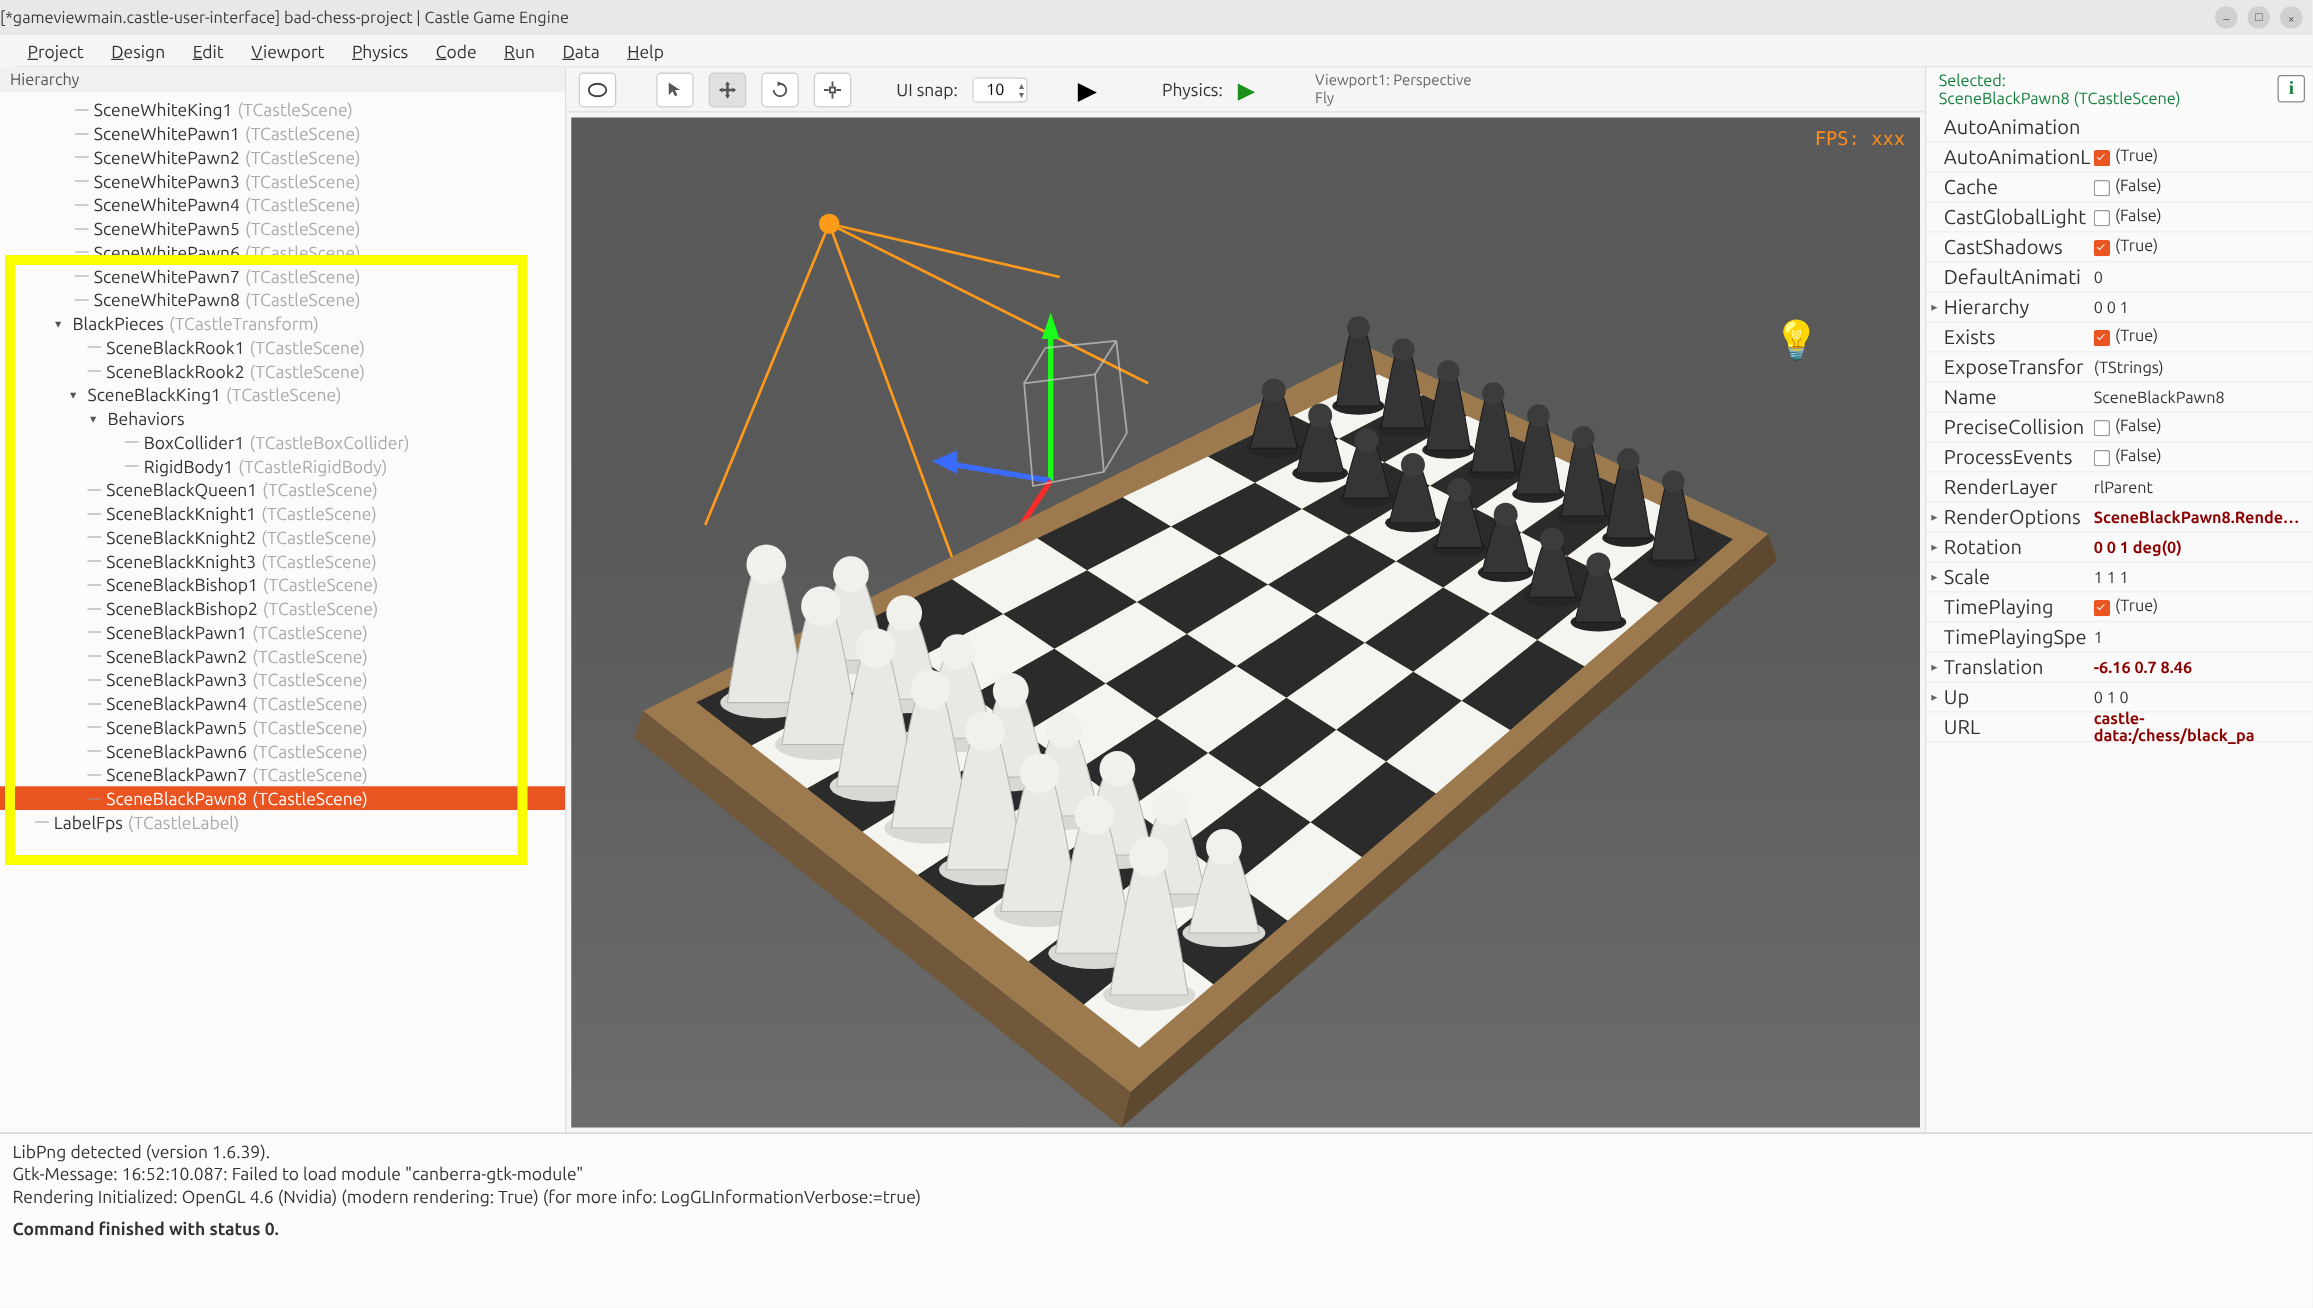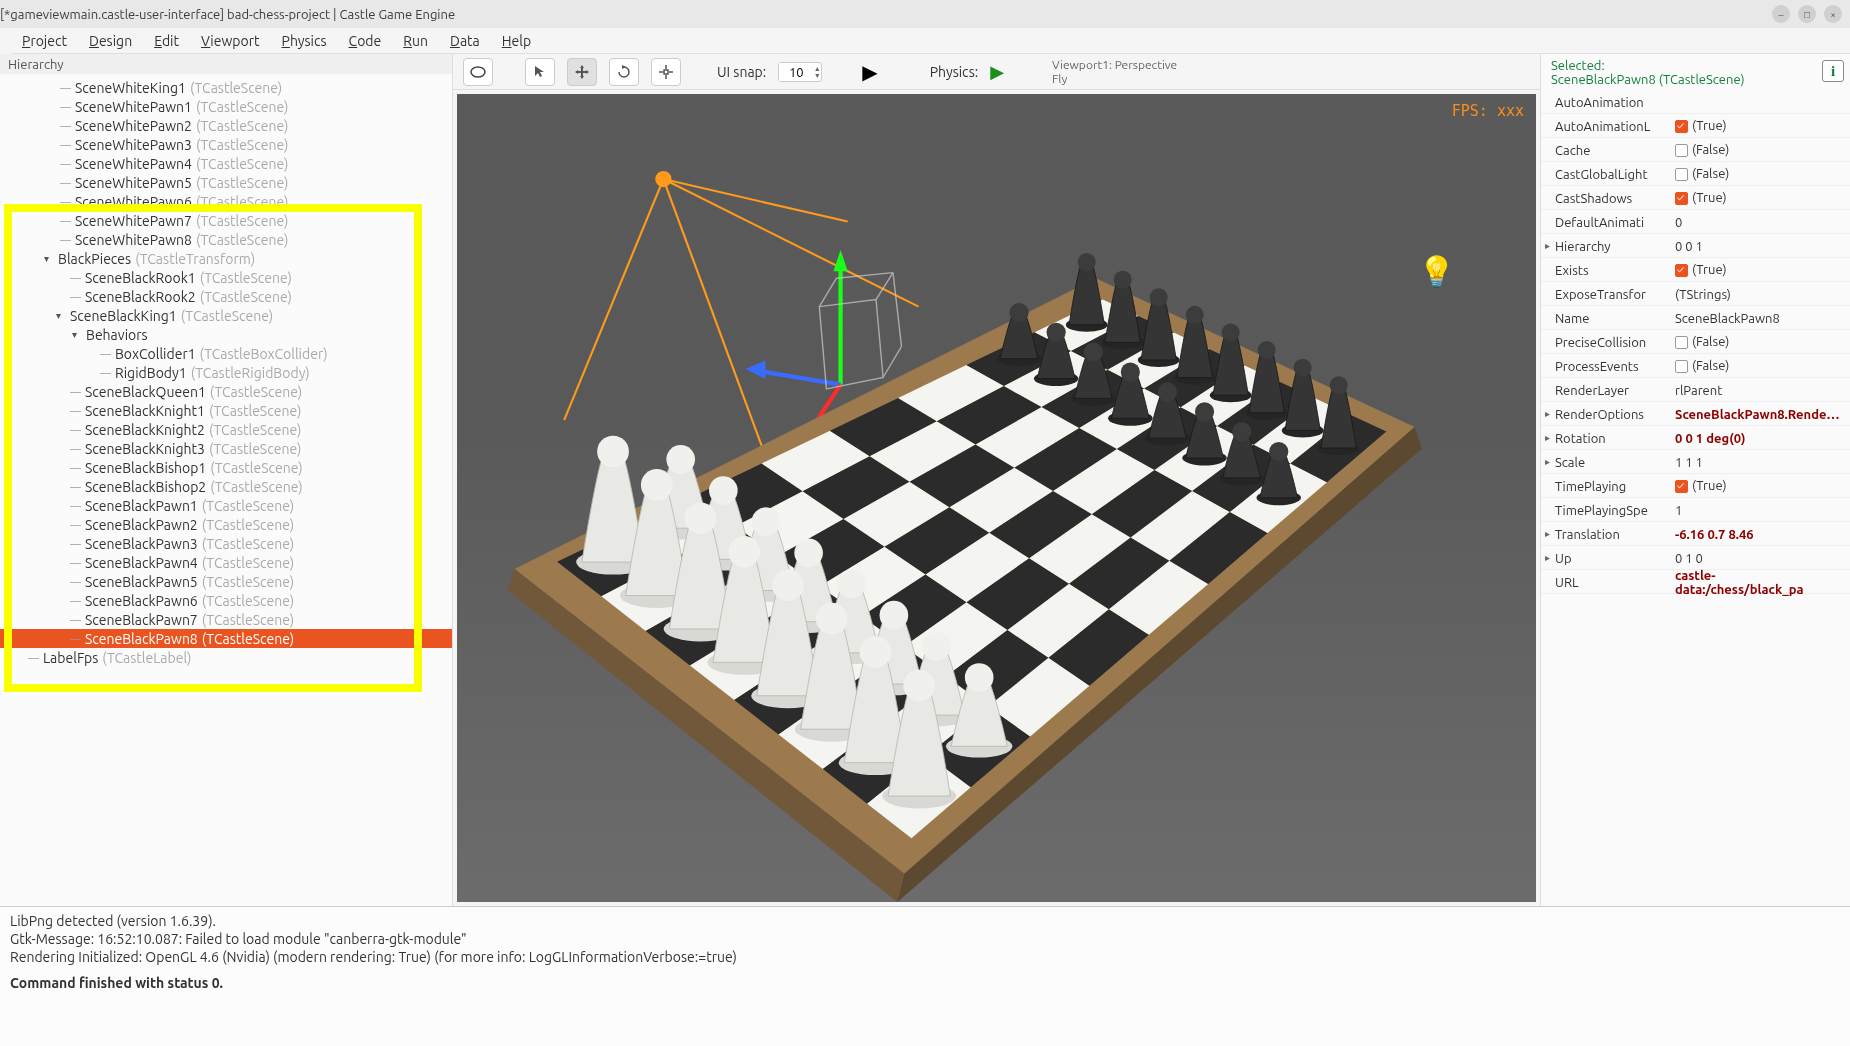--- a/index.html
+++ b/index.html
@@ -49,21 +49,21 @@
 
 
 .rightpanel { width: 310px; background: #fafafa; border-left: 1px solid #ddd; display:flex; flex-direction:column; font-size:13px;}
 .selhead { padding: 4px 10px; color: #15803d; position:relative;}
 .selhead .ibtn { position:absolute; right:6px; top:6px; width:22px; height:22px; border:1px solid #888; border-radius:3px; display:flex; align-items:center; justify-content:center; font-family: serif; font-weight:bold; font-size:15px; cursor:pointer; background:#fff;}
 .tabs { display:flex; border-bottom: 1px solid #ccc; padding: 0 4px; gap:0;}
 .tab { padding: 5px 10px; font-size: 14px; cursor: pointer; color:#444; border:1px solid transparent; border-bottom:none; border-top-left-radius:4px; border-top-right-radius:4px;}
 .tab.active { background: #fff; border-color:#ccc;}
 .props { flex:1; overflow:auto;}
 .proprow { display:flex; align-items:center; height: 24px; border-bottom: 1px solid #eee; padding: 0 10px;}
-.proprow .k { width: 120px; color: #333; overflow:hidden; text-overflow:ellipsis; font-size:13px;}
+.proprow .k { width: 120px; color: #333; overflow:hidden; text-overflow:ellipsis; font-size:16px;}
 .proprow .v { flex:1; color: #333; font-size:13px; overflow:hidden; text-overflow:ellipsis;}
 .proprow .v.bold { color:#8c0000; font-weight:bold;}
 .proprow .expander2 { width: 10px; font-size:10px; color:#666; margin-left:-6px;}
 .chk { display:inline-block; width:13px; height:13px; border:1px solid #999; border-radius:2px; vertical-align:middle; margin-right:4px; background:#fff;}
 .chk.on { background:#e95420; border-color:#e95420; position:relative;}
 .chk.on::after { content:"✓"; color:#fff; font-size:10px; position:absolute; left:1px; top:-1px;}
 
 
 .console { height: 140px; border-top: 1px solid #ccc; background: #fcfcfc; padding: 6px 10px; font-size: 14px; color: #333; overflow:hidden;}
 .console .line { margin-bottom: 2px;}

